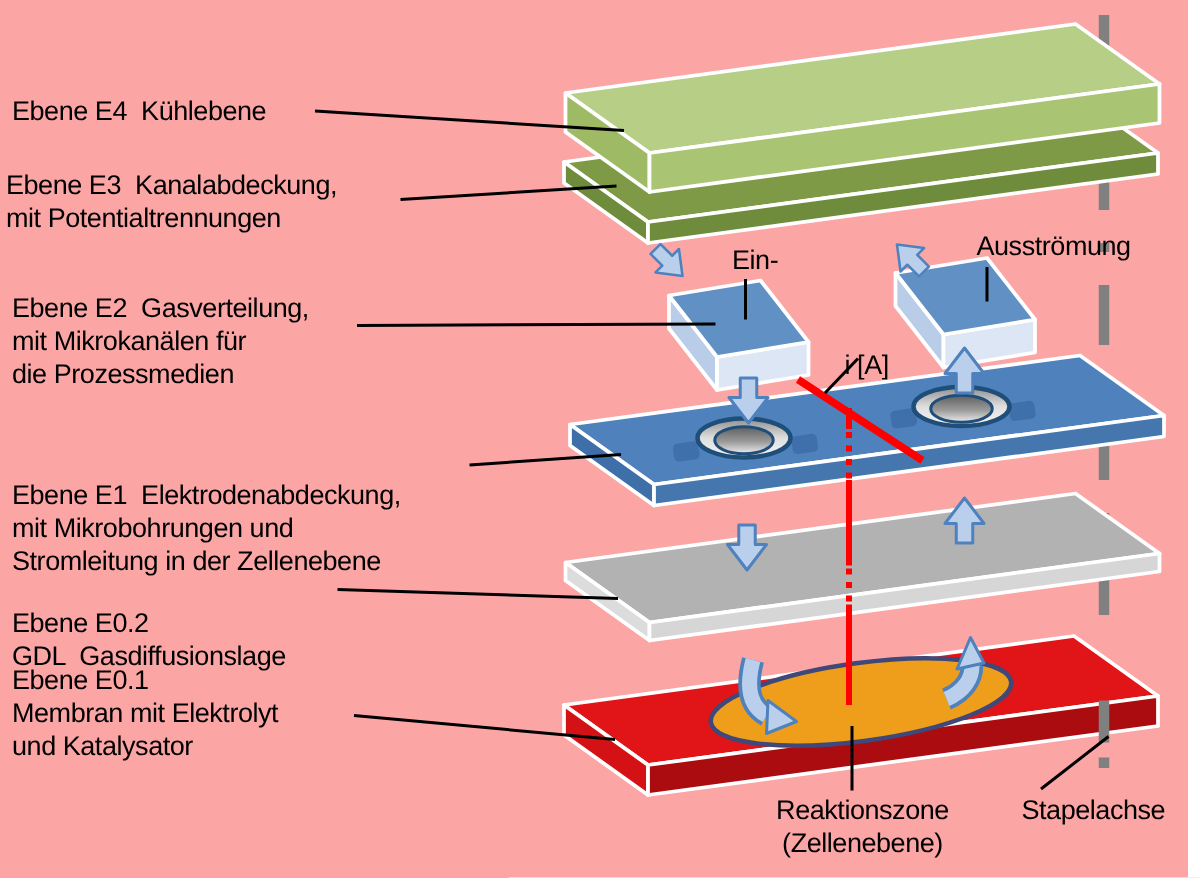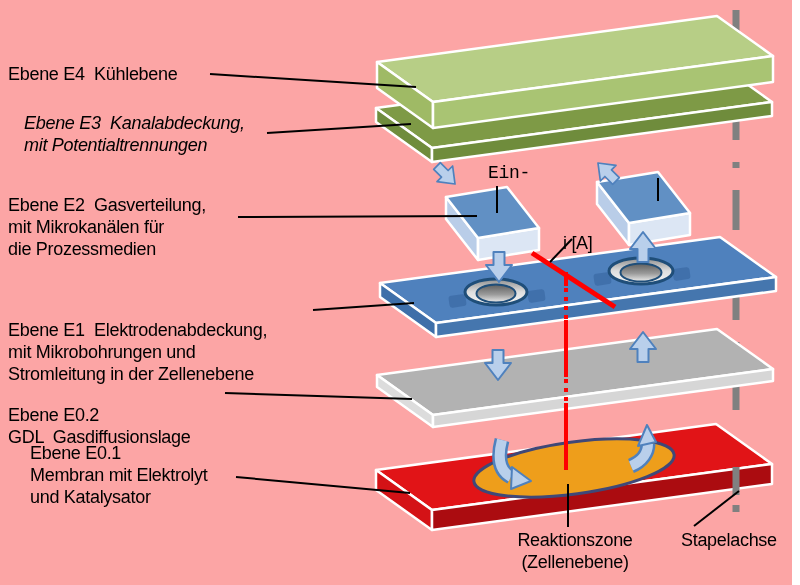--- a/index.html
+++ b/index.html
@@ -2,26 +2,26 @@
 <html style="--e4-top: #b7ce86; --e4-left: #9fba65; --e4-front: #a9c473; --e3-top: #7e9a46; --e3-left: #6f8c3c; --e3-front: #6f8c3c; --e1-top: #4f81bd; --e1-left: #3e6fa9; --e1-front: #4576ae; --gdl-top: #b2b2b2; --gdl-left: #dcdcdc; --gdl-front: #d6d6d6; --mem-top: #e11417; --mem-left: #d41216; --mem-front: #ab0c10; --bar-top: #6190c4; --bar-side: #b9cde8; --bar-end: #dce6f4; --arrow-fill: #b9cfeb; --arrow-stroke: #4f81bd; --ring-stroke: #1f4e79; --shadow-blue: #2f5a94; --reaction-fill: #ee9e1b; --reaction-stroke: #3f4878; --current-red: #ff0000; --axis-gray: #808080; --leader-black: #000000;"><head>
 <meta charset="utf-8">
 <style>
   html,body{margin:0;padding:0;background:#fff;}
   .stage{position:relative;width:792px;height:585px;background:#fca5a5;overflow:hidden;
          font-family:"Liberation Sans", sans-serif;}
   .stage svg{position:absolute;left:0;top:0;}
   .lbl{position:absolute;font-size:18px;line-height:22px;color:#000;
        white-space:pre-wrap;letter-spacing:-0.3px;}
   .lbl-e4 {left:8px;top:63px;}
-  .lbl-e3 {left:24px;top:112px;font-style:italic;}
+  .lbl-e3 {left:4px;top:112px;}
   .lbl-e2 {left:8px;top:183px;margin-top:11px;}
   .lbl-e1 {left:8px;top:276px;margin-top:43px;}
   .lbl-e02{left:8px;top:368px;margin-top:36px;}
-  .lbl-e01{left:8px;top:442px;margin-left:22px;}
-  .lbl-ein{left:488px;top:162px;font-family:Liberation Mono, monospace;}
+  .lbl-e01{left:8px;top:442px;}
+  .lbl-ein{left:488px;top:162px;}
   .lbl-aus{left:651px;top:153px;}
   .lbl-ia {left:563px;top:220px;margin-top:12px;}
   .lbl-rz {left:480px;top:529px;width:190px;text-align:center;}
   .lbl-sa {left:681px;top:529px;}
 
   .face{stroke:#fff;stroke-width:2.5;stroke-linejoin:round;}
   .f-e4-top{fill:var(--e4-top);}   .f-e4-left{fill:var(--e4-left);}   .f-e4-front{fill:var(--e4-front);}
   .f-e3-top{fill:var(--e3-top);}   .f-e3-left{fill:var(--e3-left);}   .f-e3-front{fill:var(--e3-front);}
   .f-e1-top{fill:var(--e1-top);}   .f-e1-left{fill:var(--e1-left);}   .f-e1-front{fill:var(--e1-front);}
   .f-gdl-top{fill:var(--gdl-top);} .f-gdl-left{fill:var(--gdl-left);} .f-gdl-front{fill:var(--gdl-front);}
@@ -172,17 +172,18 @@
 die Prozessmedien</div>
   <div class="lbl lbl-e1">Ebene E1  Elektrodenabdeckung,
 mit Mikrobohrungen und
 Stromleitung in der Zellenebene</div>
   <div class="lbl lbl-e02">Ebene E0.2
 GDL  Gasdiffusionslage</div>
   <div class="lbl lbl-e01">Ebene E0.1
 Membran mit Elektrolyt
 und Katalysator</div>
   <div class="lbl lbl-ein">Ein-</div>
+  <div class="lbl lbl-aus">Ausströmung</div>
   <div class="lbl lbl-ia">i [A]</div>
   <div class="lbl lbl-sa">Stapelachse</div>
   <div class="lbl lbl-rz">Reaktionszone
 (Zellenebene)</div>
 </div>
 
 </body></html>

